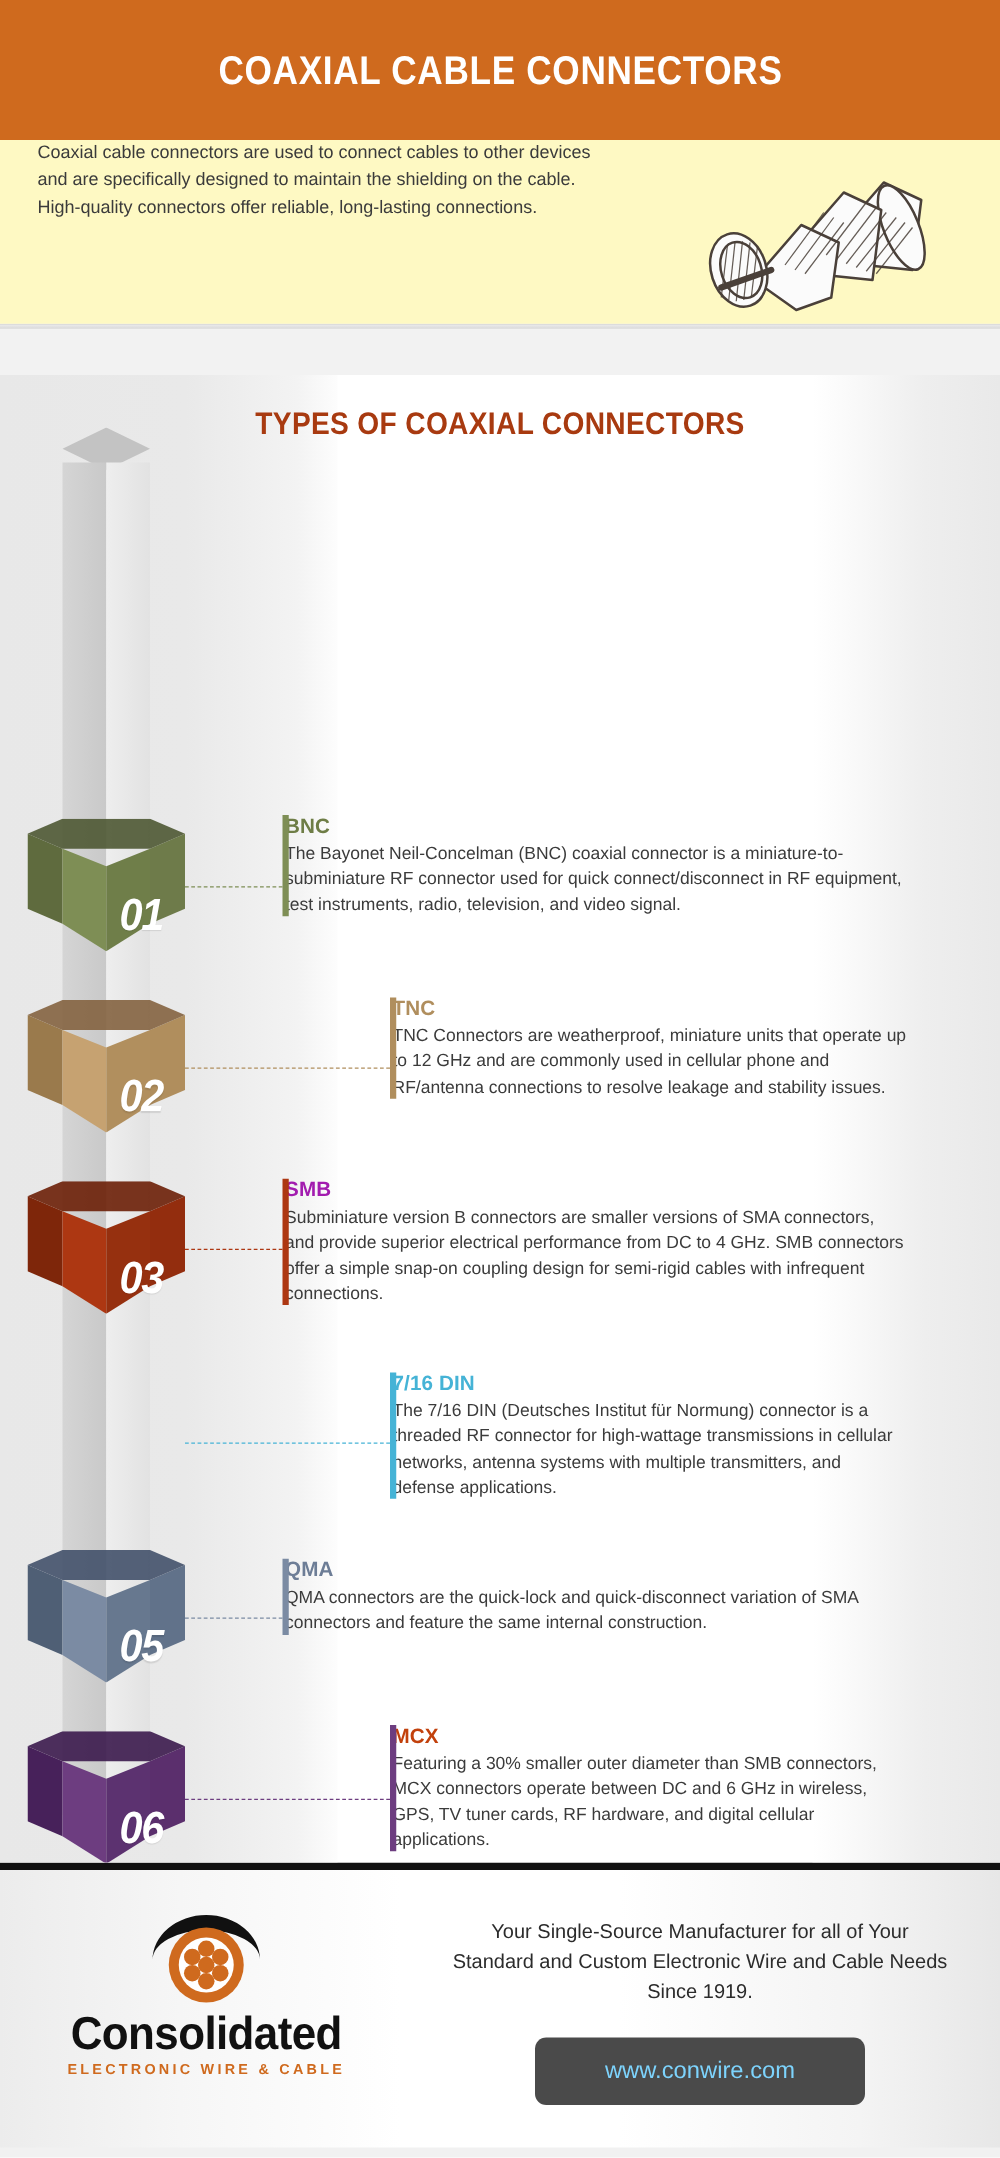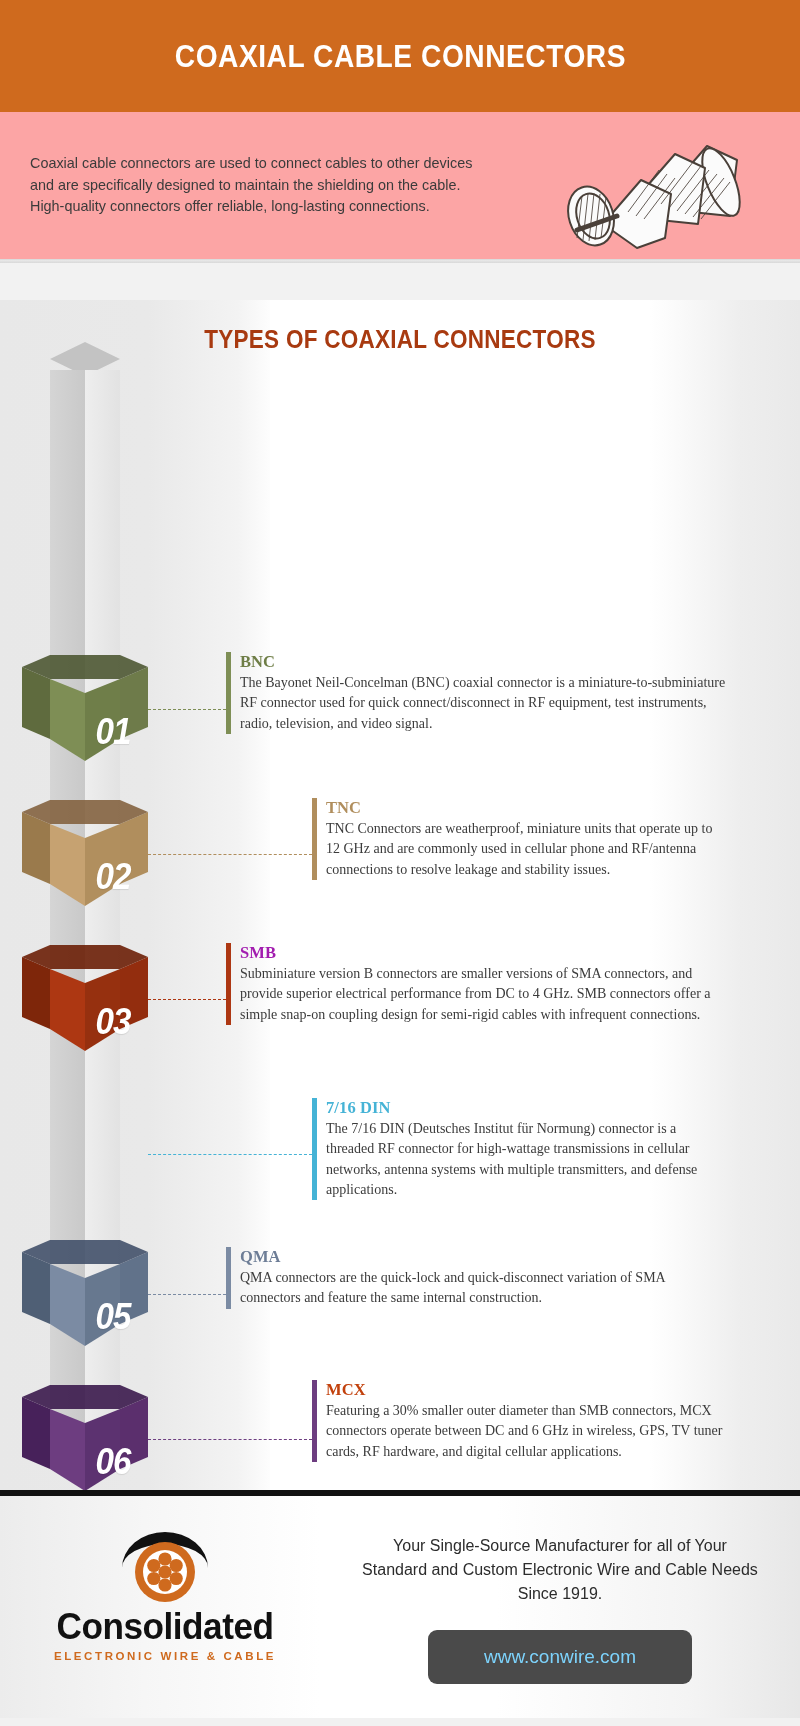--- a/index.html
+++ b/index.html
@@ -34,24 +34,24 @@
     font-weight: bold;
     letter-spacing: 0.6px;
     text-align: center;
     font-stretch: condensed;
     transform: scaleX(0.88);
   }
 
   
   .intro {
     height: 147px;
-    background: #fca5a5;
+    background: #fef9c3;
     position: relative;
     display: flex;
-    align-items: center;
+    align-items: flex-start;
     padding: 0 30px;
   }
   .intro-text {
     width: 450px;
     font-size: 14.4px;
     line-height: 1.52;
     color: #3b3b3b;
   }
   .intro-figure {
     position: absolute;
@@ -140,21 +140,21 @@
     position: absolute;
     height: 0;
     border-top: 1px dashed;
   }
 
   
   .txt-block { position: absolute; }
   .txt-bar {
     position: absolute; left: 0; top: 0; width: 5px; bottom: 0;
   }
-  .txt-inner { padding-left: 14px; font-family: Liberation Serif, serif; }
+  .txt-inner { padding-left: 2px; }
   .txt-title {
     font-size: 16.5px;
     font-weight: bold;
     margin-bottom: 1px;
     letter-spacing: 0.1px;
   }
   .txt-desc {
     font-size: 14px;
     line-height: 1.45;
     color: #3b3b3b;

